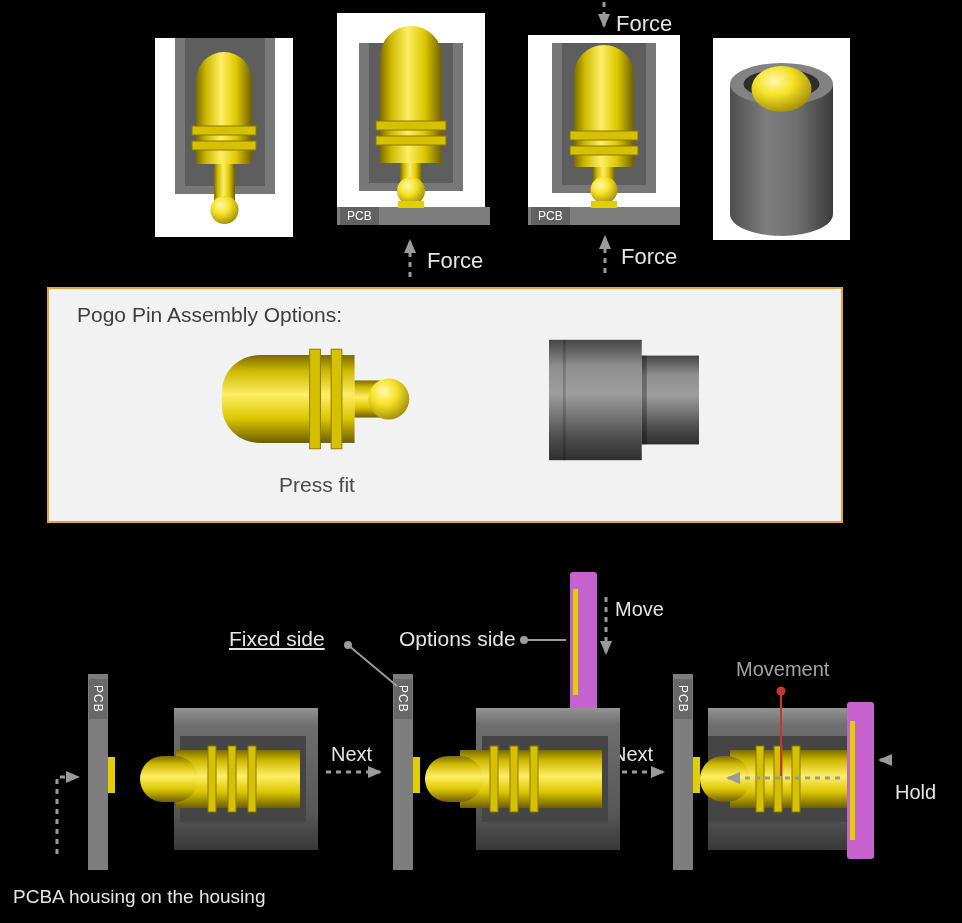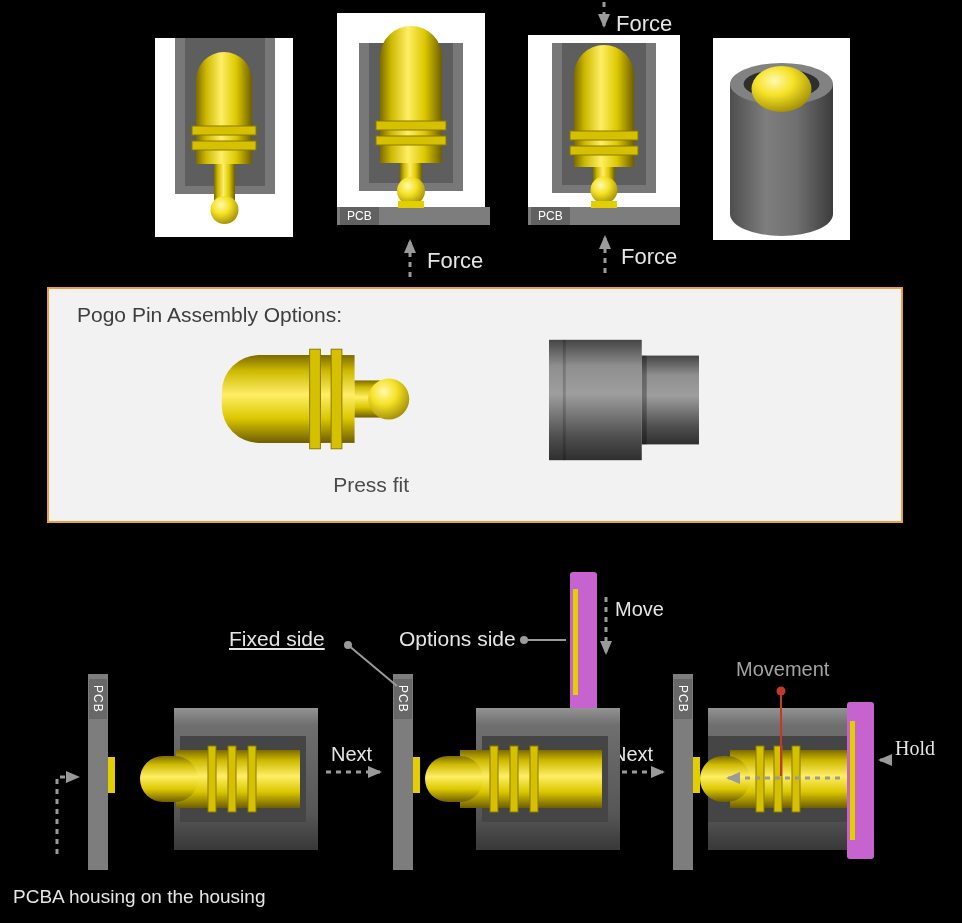--- a/index.html
+++ b/index.html
@@ -11,21 +11,21 @@
   .lbl { position:absolute; color:#e5e5e5; font-size:21px; white-space:nowrap; }
   .lbl.small { font-size:20px; }
   .pcbbar { position:absolute; background:#7d7d7d; display:flex; align-items:center; padding-left:3px; }
   .chip { display:inline-block; background:#616161; color:#fff; font-size:12px; padding:2px 7px; }
   .vbar { position:absolute; width:20px; height:196px; background:#7d7d7d; text-align:center; }
   .vchip { writing-mode:vertical-rl; display:inline-block; background:#686868; color:#fff;
            font-size:12px; padding:6px 2px; margin-top:5px; letter-spacing:1px; }
   .pad { position:absolute; background:#e3cf00; }
   .plate { position:absolute; background:#c763cf; border-radius:3px; }
   .stripe { position:absolute; background:#e3cf00; }
-  .panel { position:absolute; left:47px; top:287px; width:856px; height:236px;
+  .panel { position:absolute; left:47px; top:287px; width:796px; height:236px;
            background:#f2f2f2; border:2px solid #e8a33d; }
   .panel-title { position:absolute; left:28px; top:14px; font-size:21px; color:#3d3d3d; }
   .opt-label { position:absolute; font-size:21px; color:#4a4a4a; text-align:center; }
   .overlay { position:absolute; left:0; top:0; pointer-events:none; }
   svg { display:block; }
 </style>
 </head>
 <body>
 
 <div class="page">
@@ -160,30 +160,30 @@
 
     <div class="abs" style="left:500px; top:50px;">
       <svg viewBox="0 0 152 122" width="150" height="122">
         <rect x="0" y="0" width="94" height="122" fill="url(#grayV)"></rect>
         <rect x="94" y="16" width="58" height="90" fill="url(#grayV)"></rect>
         <rect x="94" y="16" width="5" height="90" fill="rgba(0,0,0,0.3)"></rect>
         <rect x="14" y="0" width="3" height="122" fill="rgba(0,0,0,0.18)"></rect>
       </svg>
     </div>
 
-    <div class="opt-label" style="left:190px; top:184px; width:170px;text-align:right;">Press fit</div>
+    <div class="opt-label" style="left:183px; top:184px; width:170px;">Press fit</div>
   </div>
 
   <div class="lbl" style="left:229px; top:627px;text-decoration:underline;">Fixed side</div>
   <div class="lbl" style="left:399px; top:627px;">Options side</div>
   <div class="lbl small" style="left:615px; top:598px;">Move</div>
   <div class="lbl small" style="left:736px; top:658px; color:#a3a3a3;">Movement</div>
   <div class="lbl small" style="left:331px; top:743px;">Next</div>
   <div class="lbl small" style="left:612px; top:743px;">Next</div>
-  <div class="lbl small" style="left:895px; top:737px;font-family:Liberation Serif, serif;">Hold</div>
+  <div class="lbl small" style="left:895px; top:781px;">Hold</div>
   <div class="lbl" style="left:13px; top:886px; font-size:19px;">PCBA housing on the housing</div>
 
   <div class="plate" style="left:570px; top:572px; width:27px; height:141px;">
     <div class="stripe" style="left:3px; top:17px; width:5px; height:106px;"></div>
   </div>
 
   <div class="vbar" style="left:88px; top:674px;">
     <span class="vchip">PCB</span>
   </div>
   <div class="pad" style="left:108px; top:757px; width:7px; height:36px;"></div>

